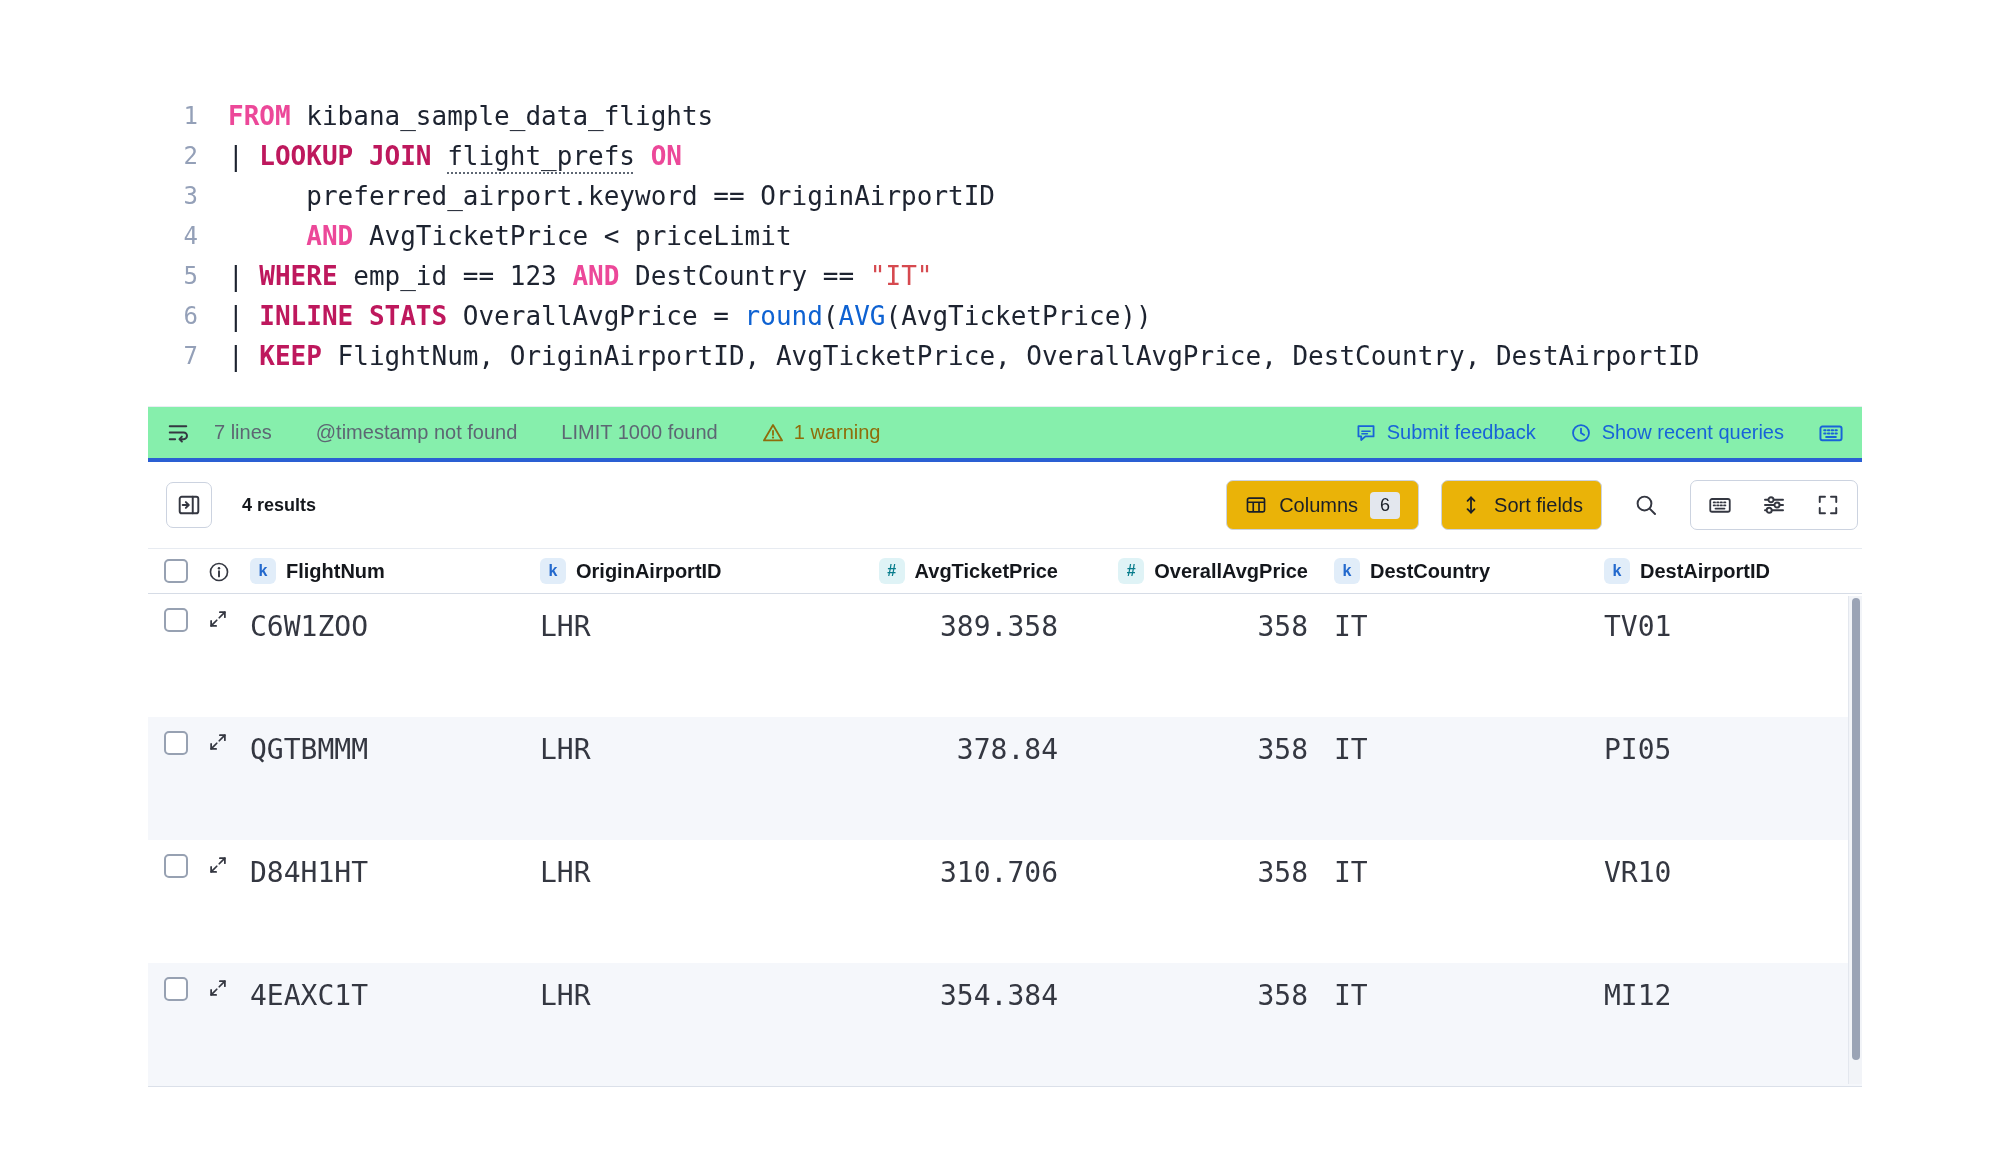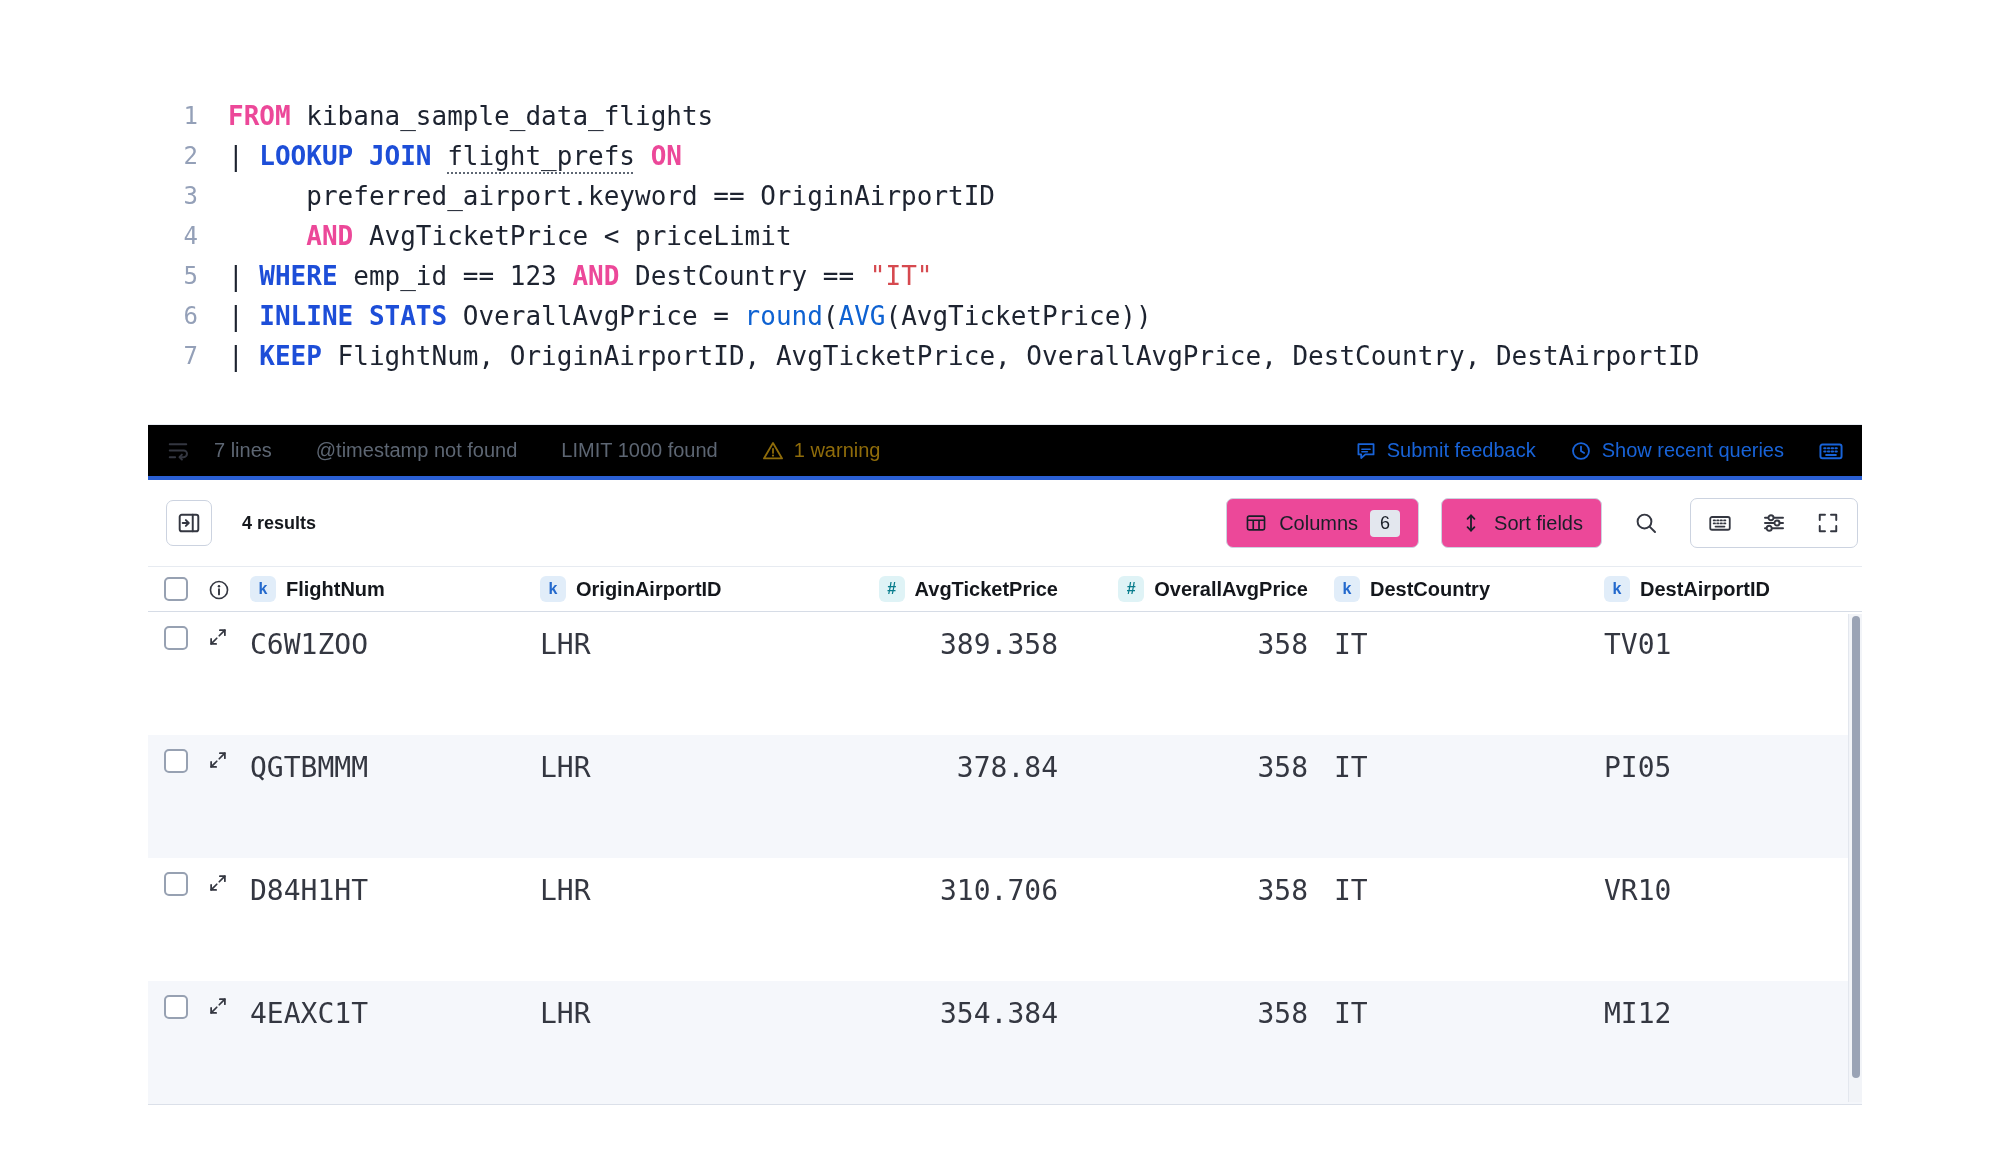--- a/index.html
+++ b/index.html
@@ -15,47 +15,47 @@
   .code-line { display:flex; height:40px; align-items:center; }
   .line-num {
     flex:none; width:50px; text-align:right; color:#94a0b8;
     font-family:"DejaVu Sans Mono", monospace; font-size:24px;
   }
   .code-text {
     margin-left:30px; white-space:pre; color:#1d2330;
     font-family:"DejaVu Sans Mono", monospace; font-size:26px;
   }
   .tok-kw  { color:#ec4899; font-weight:bold; }
-  .tok-cmd { color:#1d4ed8; font-weight:bold; }
+  .tok-cmd { color:#be185d; font-weight:bold; }
   .tok-fn  { color:#0e62d2; }
   .tok-str { color:#d6494f; }
   .tok-und { text-decoration:underline dotted #5d6673; text-decoration-thickness:2px; text-underline-offset:7px; }
 
   
   .statusbar {
-    margin-top:48px; height:52px; background:#000000; border-top:1px solid #e9edf3;
+    margin-top:30px; height:52px; background:#86efac; border-top:1px solid #e9edf3;
     display:flex; align-items:center; padding:16px 18px; font-size:20px; color:#5d6673;
   }
   .sb-icon { display:flex; align-items:center; margin-right:24px; color:#343741; }
   .sb-item { margin-right:44px; }
   .sb-warning { display:flex; align-items:center; gap:10px; color:#8f6c0a; }
   .sb-right { margin-left:auto; display:flex; align-items:center; gap:34px; }
   .sb-link { display:flex; align-items:center; gap:10px; color:#1863d8; font-weight:500; cursor:pointer;justify-content:center; }
   .blue-divider { height:4px; background:#2a5fd3; }
 
   
   .results-toolbar { height:86px; display:flex; align-items:center; padding:0 4px 0 18px; background:#fff; }
   .panel-btn {
     width:46px; height:46px; border:1px solid #ccd3e0; border-radius:7px; background:#fff;
     display:flex; align-items:center; justify-content:center; color:#343741; cursor:pointer;
   }
   .results-count { margin-left:30px; font-size:18px; font-weight:700; color:#15181d; }
   .toolbar-right { margin-left:auto; display:flex; align-items:center; gap:22px; }
   .tb-btn {
-    height:50px; border:1px solid #ccd3e0; border-radius:7px; background:#ec4899;
+    height:50px; border:1px solid #ccd3e0; border-radius:7px; background:#eab308;
     display:flex; align-items:center; gap:12px; padding:0 18px;
     font-family:"Liberation Sans", sans-serif; font-size:20px; font-weight:500; color:#1a1f28; cursor:pointer;
   }
   .count-badge { background:#e3e7ee; border-radius:4px; padding:3px 10px; font-size:18px; font-weight:500; }
   .icon-plain { width:44px; height:44px; display:flex; align-items:center; justify-content:center; color:#343741; cursor:pointer; }
   .icon-group { border:1px solid #ccd3e0; border-radius:7px; height:50px; display:flex; align-items:center; padding:0 2px; }
   .icon-group .icon-plain { width:54px; }
 
   
   .tr { display:grid; grid-template-columns:100px 290px 280px 250px 250px 270px 1fr; }

